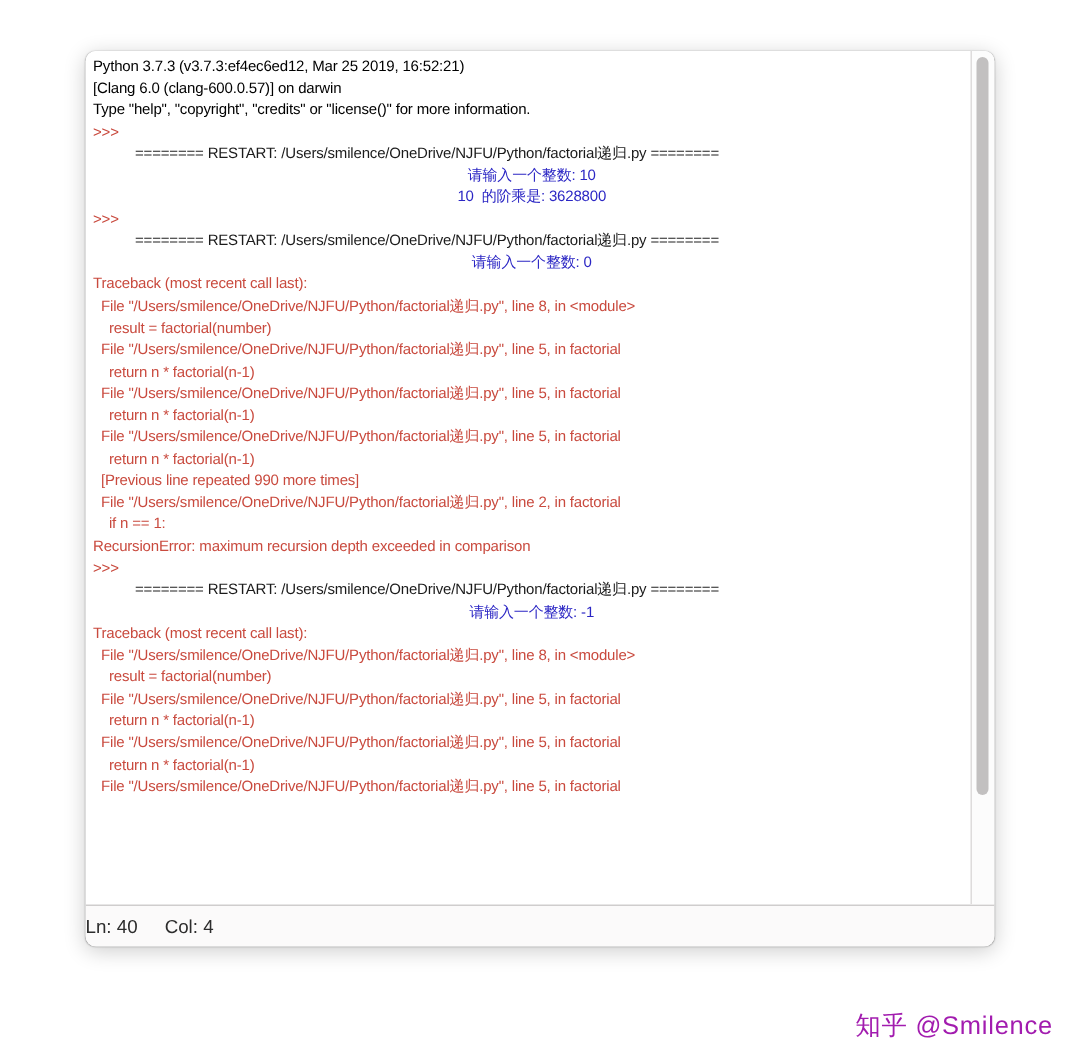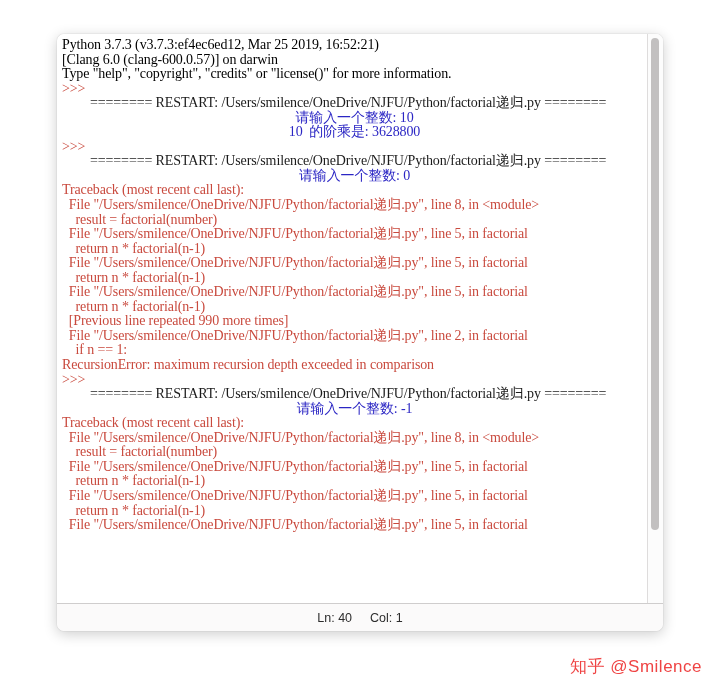--- a/index.html
+++ b/index.html
@@ -74,22 +74,22 @@
     position: relative;
     background: #ffffff;
     display: flex;
     overflow: hidden;
     border-bottom: 1px solid #cfcdcd;
   }
   #console {
     flex: 1 1 auto;
     padding: 4px 0 0 5px;
     overflow: hidden;
-    font-family: Liberation Serif, serif;
-    font-size: 14px;
+    font-family: Liberation Sans, sans-serif;
+    font-size: 10px;
     line-height: 14.55px;
     white-space: pre-wrap;
     word-break: break-all;
     letter-spacing: -0.12px;
   }
   .ln { display: block; }
   .c-std  { color: #000000; }
   .c-out  { color: #2b26c4; text-align: center; }
   .c-err  { color: #c94a3e; }
   .c-rst  { color: #1b1b1b; margin-left: 28px; }
@@ -110,52 +110,52 @@
     background: #c2c0c0;
     border-radius: 4px;
   }
 
   
   #statusbar {
     flex: 0 0 27px;
     background: #fbfafa;
     display: flex;
     align-items: center;
-    justify-content: center;
+    justify-content: flex-start;
     gap: 18px;
     font-size: 12.5px;
     color: #2d2d2d;
     user-select: none;
   }
 
   
   #watermark {
     position: absolute;
     right: 18px;
-    bottom: 21px;
+    bottom: 4px;
     font-size: 17px;
-    color: #ef4444;
+    color: #a21caf;
     letter-spacing: 0.5px;
     user-select: none;
     white-space: nowrap;
   }
 </style>
 </head>
 <body>
 
 <div id="shell-window">
 
 
   <div id="console-wrap">
     <div id="console"><span class="ln c-std">Python 3.7.3 (v3.7.3:ef4ec6ed12, Mar 25 2019, 16:52:21) </span><span class="ln c-std">[Clang 6.0 (clang-600.0.57)] on darwin</span><span class="ln c-std">Type "help", "copyright", "credits" or "license()" for more information.</span><span class="ln c-err">&gt;&gt;&gt; </span><span class="ln c-rst">======== RESTART: /Users/smilence/OneDrive/NJFU/Python/factorial递归.py ========</span><span class="ln c-out">请输入一个整数: 10</span><span class="ln c-out">10  的阶乘是: 3628800</span><span class="ln c-err">&gt;&gt;&gt; </span><span class="ln c-rst">======== RESTART: /Users/smilence/OneDrive/NJFU/Python/factorial递归.py ========</span><span class="ln c-out">请输入一个整数: 0</span><span class="ln c-err">Traceback (most recent call last):</span><span class="ln c-err">  File "/Users/smilence/OneDrive/NJFU/Python/factorial递归.py", line 8, in &lt;module&gt;</span><span class="ln c-err">    result = factorial(number)</span><span class="ln c-err">  File "/Users/smilence/OneDrive/NJFU/Python/factorial递归.py", line 5, in factorial</span><span class="ln c-err">    return n * factorial(n-1)</span><span class="ln c-err">  File "/Users/smilence/OneDrive/NJFU/Python/factorial递归.py", line 5, in factorial</span><span class="ln c-err">    return n * factorial(n-1)</span><span class="ln c-err">  File "/Users/smilence/OneDrive/NJFU/Python/factorial递归.py", line 5, in factorial</span><span class="ln c-err">    return n * factorial(n-1)</span><span class="ln c-err">  [Previous line repeated 990 more times]</span><span class="ln c-err">  File "/Users/smilence/OneDrive/NJFU/Python/factorial递归.py", line 2, in factorial</span><span class="ln c-err">    if n == 1:</span><span class="ln c-err">RecursionError: maximum recursion depth exceeded in comparison</span><span class="ln c-err">&gt;&gt;&gt; </span><span class="ln c-rst">======== RESTART: /Users/smilence/OneDrive/NJFU/Python/factorial递归.py ========</span><span class="ln c-out">请输入一个整数: -1</span><span class="ln c-err">Traceback (most recent call last):</span><span class="ln c-err">  File "/Users/smilence/OneDrive/NJFU/Python/factorial递归.py", line 8, in &lt;module&gt;</span><span class="ln c-err">    result = factorial(number)</span><span class="ln c-err">  File "/Users/smilence/OneDrive/NJFU/Python/factorial递归.py", line 5, in factorial</span><span class="ln c-err">    return n * factorial(n-1)</span><span class="ln c-err">  File "/Users/smilence/OneDrive/NJFU/Python/factorial递归.py", line 5, in factorial</span><span class="ln c-err">    return n * factorial(n-1)</span><span class="ln c-err">  File "/Users/smilence/OneDrive/NJFU/Python/factorial递归.py", line 5, in factorial</span></div>
     <div id="scrollbar-track">
       <div id="scrollbar-thumb"></div>
     </div>
   </div>
 
   <div id="statusbar">
     <span>Ln: 40</span>
-    <span>Col: 1</span>
+    <span>Col: 4</span>
   </div>
 
 </div>
 
 <div id="watermark">知乎 @Smilence</div>
 
 </body></html>

